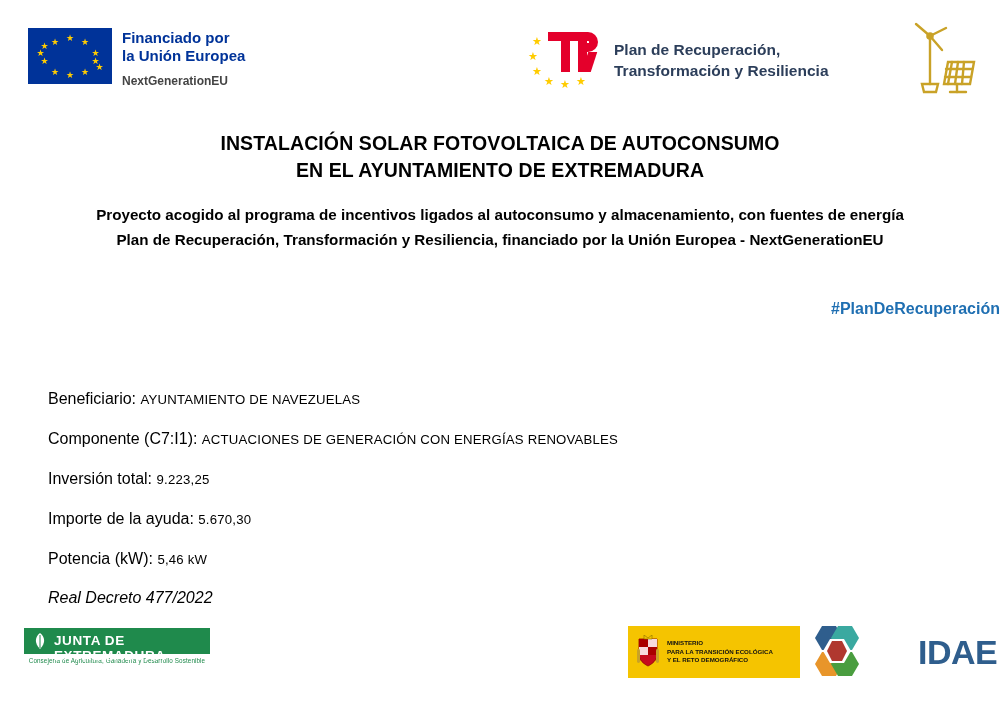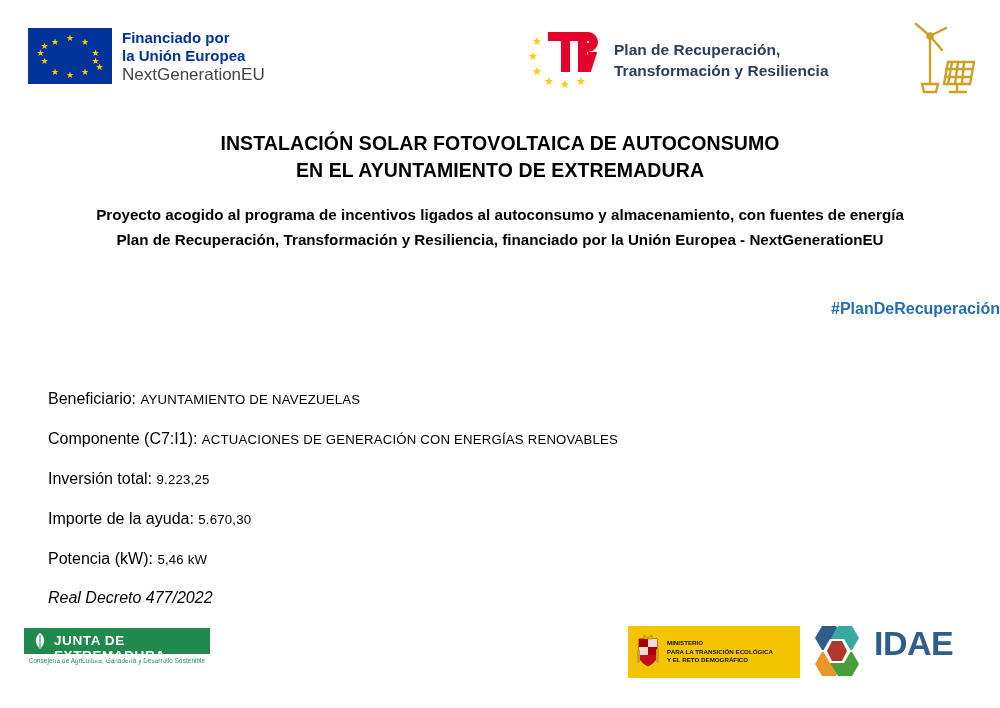--- a/index.html
+++ b/index.html
@@ -54,24 +54,25 @@
   }
   .eu-text .l1 {
     color: #003399;
     font-weight: bold;
     font-size: 15px;
     line-height: 18px;
     white-space: nowrap;
   }
   .eu-text .l3 {
     color: #444444;
-    font-size: 17px;
+    font-size: 12px;
     line-height: 16px;
-    margin-top: 2px;
+    margin-top: 8px;
     white-space: nowrap;
+    font-weight: bold;
   }
 
   
   .prtr-block {
     position: absolute;
     left: 528px;
     top: 30px;
     display: flex;
     align-items: center;
   }
@@ -285,21 +286,22 @@
     font-weight: bold;
   }
   .ministerio .mtext .t1 { font-weight: bold; }
 
   
   .idae {
     position: absolute;
     left: 808px;
     top: 6px;
     display: flex;
-    align-items: flex-start;
+    align-items: center;
+    gap: 44px;
   }
   .idae-mark {
     width: 56px;
     height: 56px;
     position: relative;
     flex: none;
   }
   .idae-text {
     margin-left: 10px;
     font-size: 34px;

